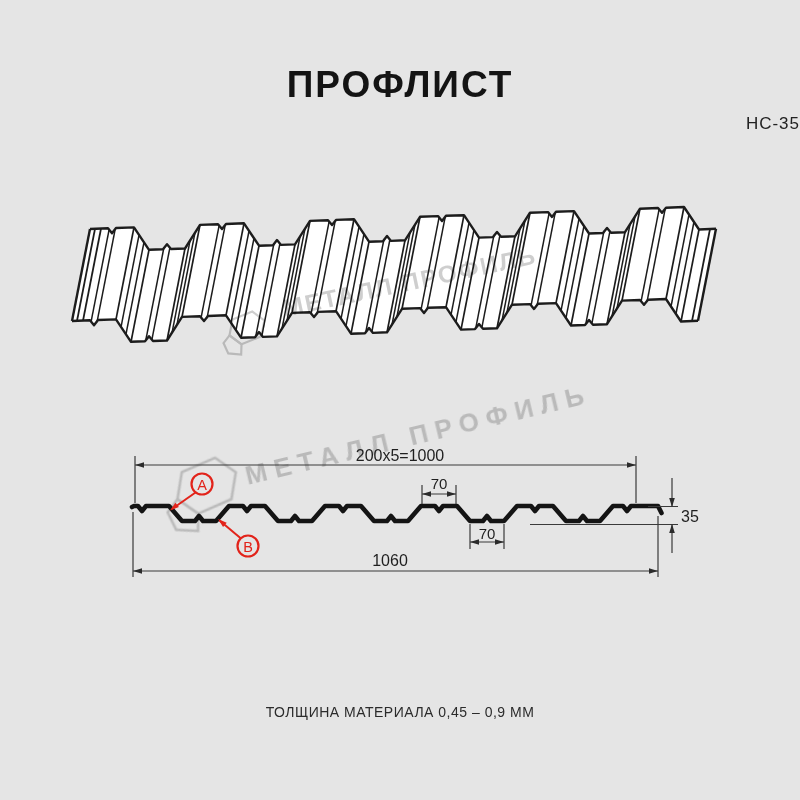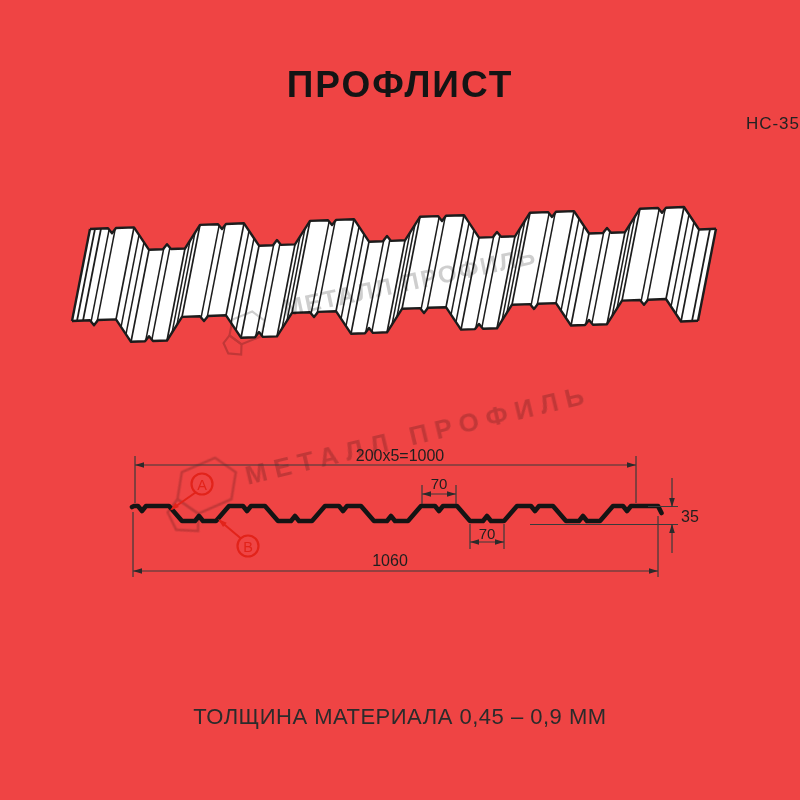--- a/index.html
+++ b/index.html
@@ -1,23 +1,23 @@
 <!DOCTYPE html>
 <html><head>
 <meta charset="utf-8">
 <style>
   html,body{margin:0;padding:0;background:#ffffff;}
-  .page{position:relative;width:800px;height:800px;background:#ef4444;overflow:hidden;
+  .page{position:relative;width:800px;height:800px;background:#e5e5e5;overflow:hidden;
         font-family:"Liberation Sans", sans-serif;}
   .title{position:absolute;left:0;top:64px;width:800px;text-align:center;
          font-size:37px;font-weight:700;letter-spacing:2px;color:#141414;}
   .subtitle{position:absolute;left:0;top:114px;width:800px;text-align:right;
          font-size:17px;font-weight:500;letter-spacing:1px;color:#222;}
   .footer{position:absolute;left:0;top:704px;width:800px;text-align:center;
-         font-size:22px;font-weight:400;letter-spacing:0.5px;color:#2b2b2b;}
+         font-size:14px;font-weight:400;letter-spacing:0.5px;color:#2b2b2b;}
   svg{position:absolute;left:0;top:0;}
   .dimtxt{font-family:"Liberation Sans",sans-serif;font-size:16px;fill:#1f1f1f;}
   .dimtxt.small{font-size:15px;}
   .redtxt{font-family:"Liberation Sans",sans-serif;font-size:14.5px;fill:#e2231a;font-weight:500;}
   .wm{mix-blend-mode:multiply;opacity:0.85;}
   .wmtext{font-weight:700;fill:#c6c6c6;}
 </style>
 </head>
 <body>
 

